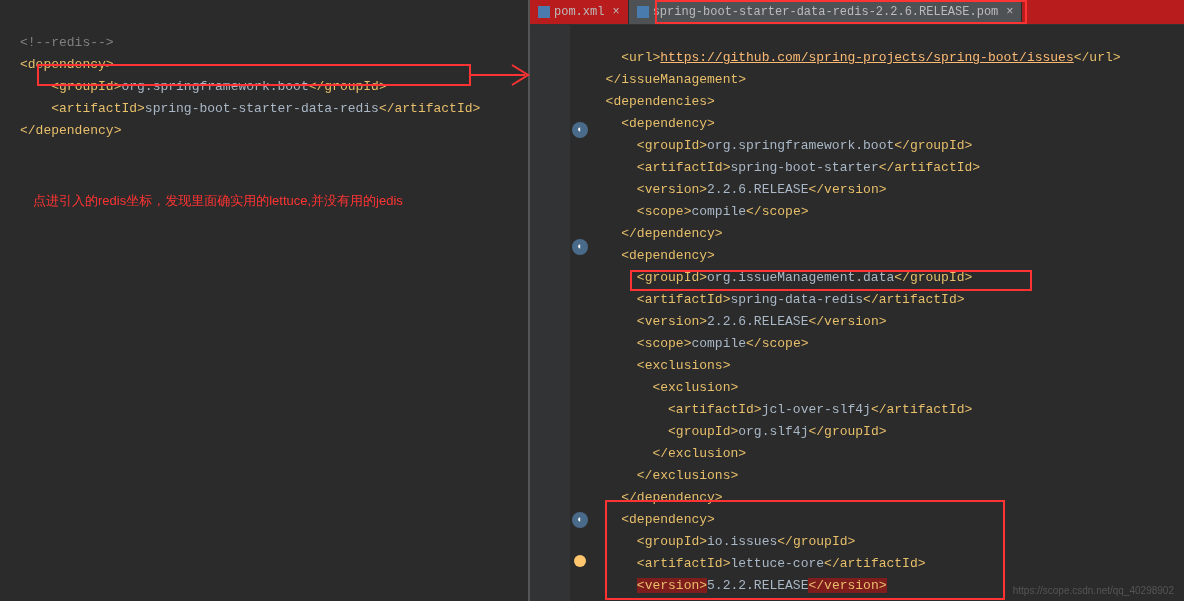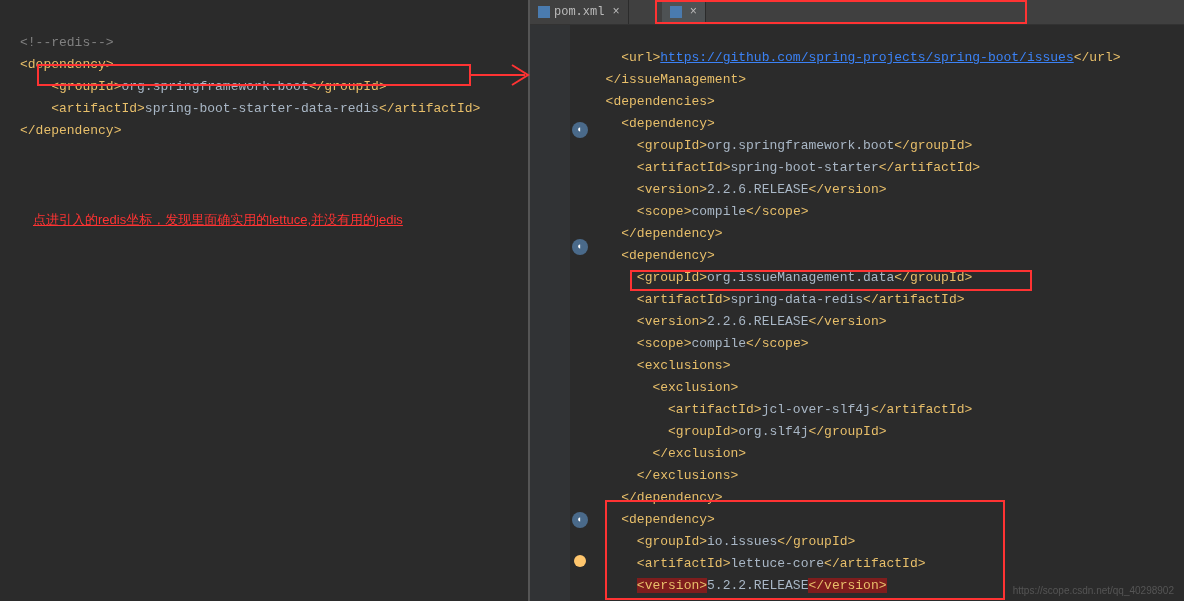--- a/index.html
+++ b/index.html
@@ -1,34 +1,34 @@
 <!DOCTYPE html>
 <html><head>
 <meta charset="utf-8">
 <style>
 * { margin:0; padding:0; box-sizing:border-box; }
 body { font-family:Consolas,'Courier New',monospace; font-size:13px; background:#2b2b2b; color:#a9b7c6; width:1184px; height:601px; overflow:hidden; position:relative; }
 .split { display:flex; height:601px; }
 .left-pane { width:530px; background:#2b2b2b; padding:10px 0 0 10px; position:relative; border-right:2px solid #555; }
 .right-pane { flex:1; background:#2b2b2b; position:relative; }
-.tabs { display:flex; background:#404040; height:25px; border-bottom:1px solid #323232;gap:33px; }
+.tabs { display:flex; background:#b91c1c; height:25px; border-bottom:1px solid #323232; }
 .tab { display:flex; align-items:center; padding:0 8px; gap:4px; font-size:12px; color:#bbb; border-right:1px solid #2b2b2b; }
 .tab.active { background:#4e5254; }
 .tab-icon { width:12px; height:12px; display:inline-block; }
 .tab-close { color:#bbb; margin-left:4px; font-size:12px; cursor:pointer; }
 .code { line-height:22px; white-space:pre; }
 .code-left { padding-left:10px; }
 .gutter { position:absolute; left:0; top:25px; bottom:0; width:40px; background:#313335; }
 .fold-gutter { position:absolute; left:40px; top:25px; bottom:0; width:20px; }
 .fold-icon { width:16px; height:16px; border-radius:50%; background:#4a6a8a; color:#fff; font-size:9px; display:flex; align-items:center; justify-content:center; margin:2px; cursor:pointer; }
 .comment { color:#808080; }
 .tag { color:#e8bf6a; }
 .bracket { color:#e8bf6a; }
 .text { color:#a9b7c6; }
-.url-link { color:#3b82f6; text-decoration:underline; }
+.url-link { color:#fdba74; text-decoration:underline; }
 .red-box { border:2px solid #ff3333; position:absolute; pointer-events:none; }
 .red-text { color:#ff3333; font-family:'Microsoft YaHei',sans-serif; font-size:13px; position:absolute; }
 .arrow { position:absolute; stroke:#ff3333; fill:none; stroke-width:2; }
 .bulb { width:12px; height:12px; background:#ffc66d; border-radius:50%; position:absolute; }
 .highlight-bg { background:#7f1d1d; }
 .watermark { position:absolute; right:10px; bottom:5px; color:#555; font-size:10px; font-family:Arial; }
 .right-content { position:absolute; left:60px; top:25px; right:0; }
 </style>
 </head>
 <body>
@@ -36,36 +36,37 @@
 <div class="split">
   <div class="left-pane">
     <div class="code code-left">
 <span class="comment">&lt;!--redis--&gt;</span>
 <span class="bracket">&lt;</span><span class="tag">dependency</span><span class="bracket">&gt;</span>
     <span class="bracket">&lt;</span><span class="tag">groupId</span><span class="bracket">&gt;</span><span class="text">org.springframework.boot</span><span class="bracket">&lt;/</span><span class="tag">groupId</span><span class="bracket">&gt;</span>
     <span class="bracket">&lt;</span><span class="tag">artifactId</span><span class="bracket">&gt;</span><span class="text">spring-boot-starter-data-redis</span><span class="bracket">&lt;/</span><span class="tag">artifactId</span><span class="bracket">&gt;</span>
 <span class="bracket">&lt;/</span><span class="tag">dependency</span><span class="bracket">&gt;</span>
 </div>
     <div class="red-box" style="left:37px; top:64px; width:434px; height:22px;"></div>
-    <div class="red-text" style="left:33px; top:211px;text-decoration:underline;">点进引入的redis坐标，发现里面确实用的lettuce,并没有用的jedis</div>
+    <div class="red-text" style="left:33px; top:192px;">点进引入的redis坐标，发现里面确实用的lettuce,并没有用的jedis</div>
     <svg class="arrow" style="position:absolute; left:470px; top:60px; width:70px; height:30px;">
       <line x1="0" y1="15" x2="55" y2="15"></line>
       <polyline points="42,5 58,15 42,25"></polyline>
     </svg>
   </div>
 
   <div class="right-pane">
     <div class="tabs">
       <div class="tab">
         <span class="tab-icon" style="background:#4a7baf;"></span>
         <span>pom.xml</span>
         <span class="tab-close">×</span>
       </div>
       <div class="tab active">
         <span class="tab-icon" style="background:#4a7baf;"></span>
+        <span>spring-boot-starter-data-redis-2.2.6.RELEASE.pom</span>
         <span class="tab-close">×</span>
       </div>
     </div>
     <div class="gutter"></div>
     <div class="fold-gutter">
       <div class="fold-icon" style="position:absolute; top:95px;">◐</div>
       <div class="fold-icon" style="position:absolute; top:212px;">◐</div>
       <div class="fold-icon" style="position:absolute; top:485px;">◐</div>
     </div>
     <div class="bulb" style="left:44px; top:555px;"></div>

